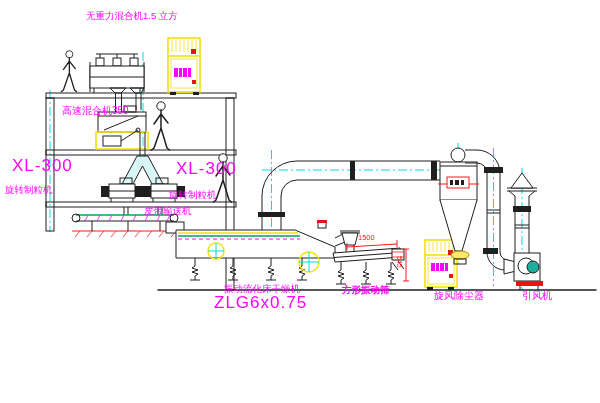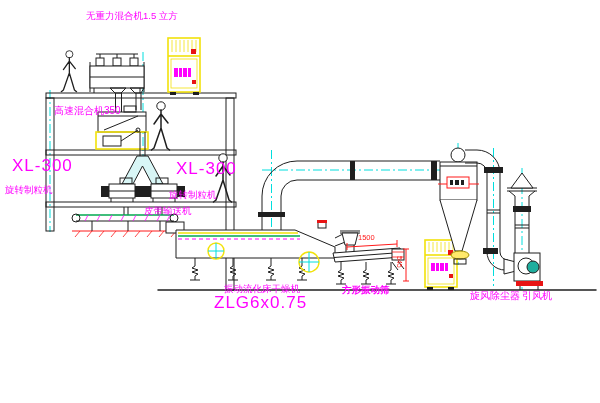--- a/index.html
+++ b/index.html
@@ -260,34 +260,34 @@
     <path class="rd" d="M406,249 V281 M403,249 H409 M403,281 H409"></path>
   </g>
 
   <use href="#person" transform="translate(60,50) scale(0.85)"></use>
   <use href="#person" transform="translate(150,101)"></use>
   <use href="#person" transform="translate(212,153)"></use>
 </svg>
 
 
 <div class="lbl small" style="left:86px;top:11px;">无重力混合机1.5 立方</div>
-<div class="lbl mid" style="left:54px;top:106px;">高速混合机350</div>
+<div class="lbl mid" style="left:54px;top:106px;padding-left:8px;">高速混合机350</div>
 
 <div class="lbl model" style="left:12px;top:157px;">XL-300</div>
 <div class="lbl small" style="left:5px;top:185px;">旋转制粒机</div>
 
 <div class="lbl model" style="left:176px;top:160px;">XL-300</div>
 <div class="lbl small" style="left:169px;top:190px;">旋转制粒机</div>
 
 <div class="lbl small" style="left:144px;top:206px;">皮带输送机</div>
 
 <div class="lbl small" style="left:224px;top:284px;">振动流化床干燥机</div>
 <div class="lbl model" style="left:214px;top:294px;text-align:center;">ZLG6x0.75</div>
 
 <div class="lbl small" style="left:342px;top:285px;font-weight:bold;">方形振动筛</div>
 
-<div class="lbl mid" style="left:434px;top:291px;margin-left:36px;">旋风除尘器</div>
+<div class="lbl mid" style="left:434px;top:291px;">旋风除尘器</div>
 <div class="lbl mid" style="left:522px;top:291px;">引风机</div>
 
 <div class="lbl red dim" style="left:358px;top:234px;">1500</div>
 <div class="lbl red dimv" style="left:396px;top:256px;">545</div>
 
 </div>
 
 </body></html>

